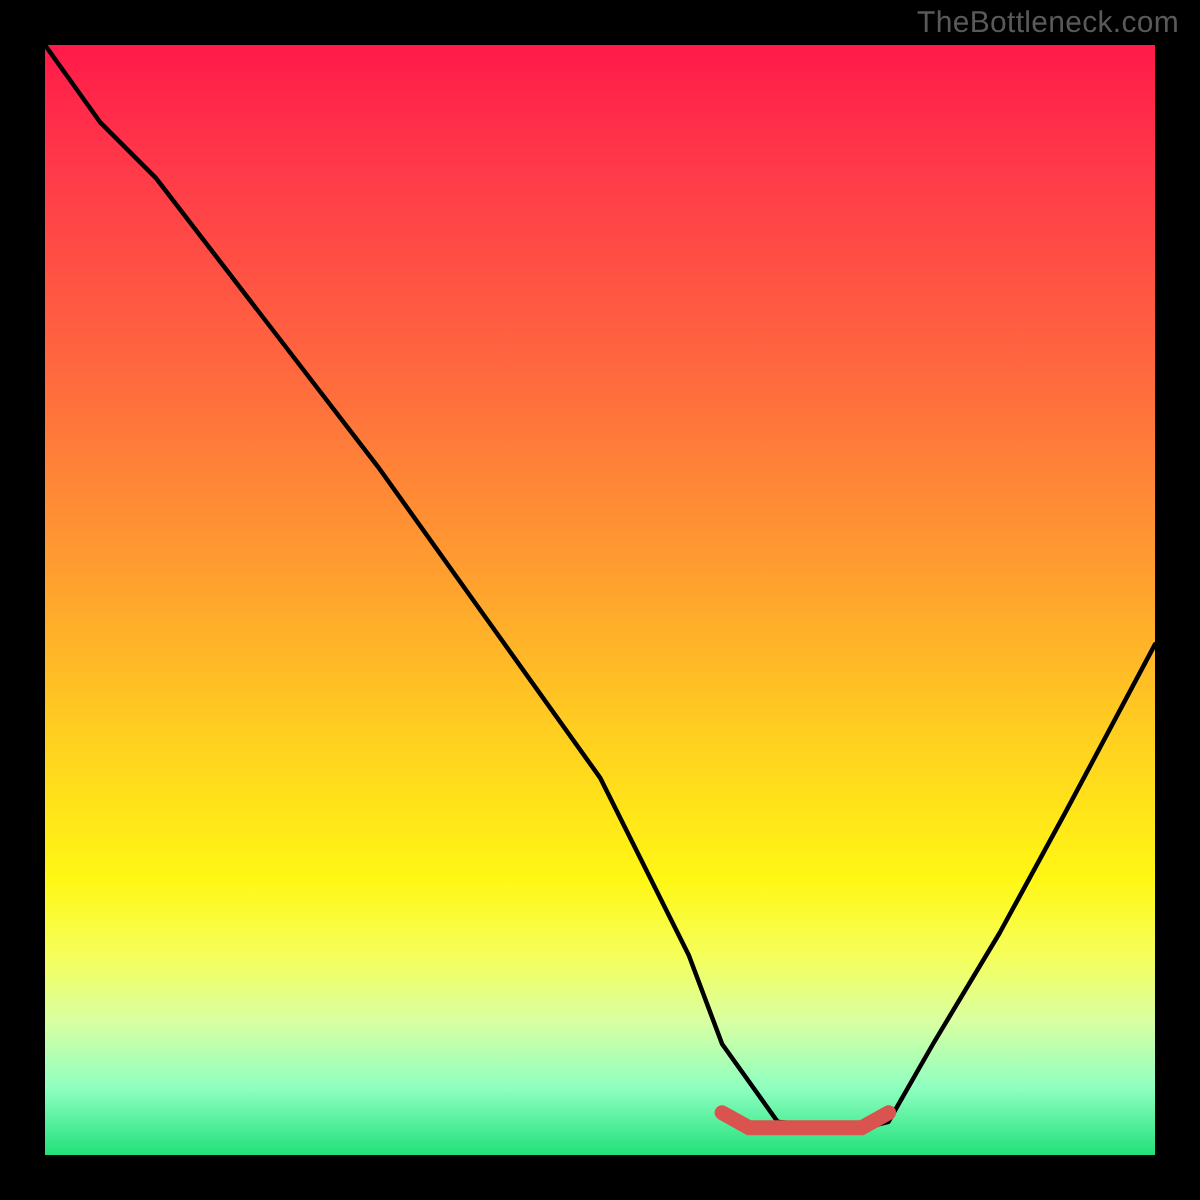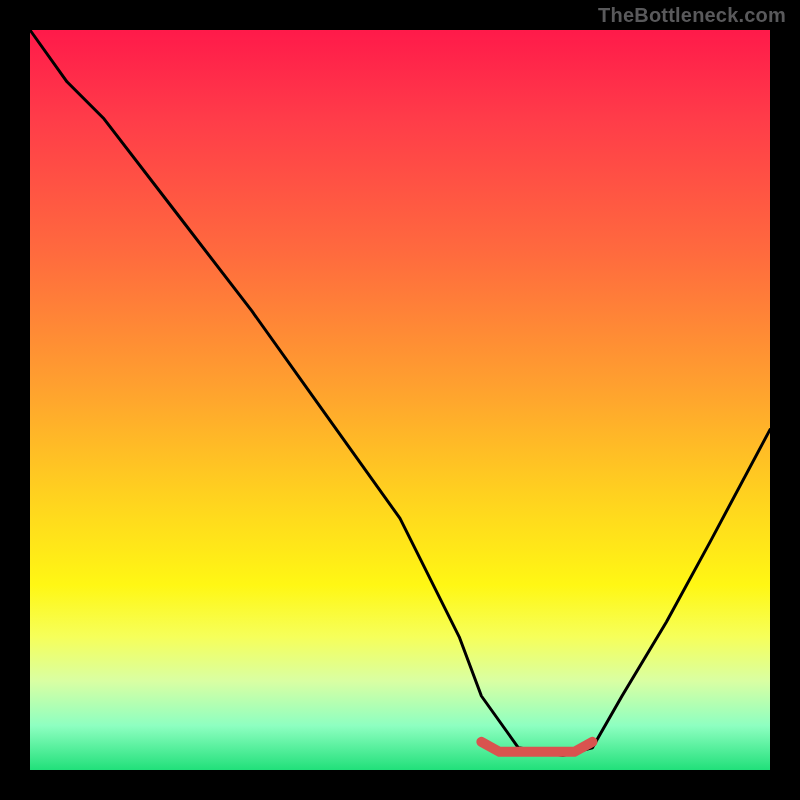--- a/index.html
+++ b/index.html
@@ -16,21 +16,21 @@
     width: 800px;
     height: 800px;
     background: #000;
   }
   .watermark {
     position: absolute;
     top: 4px;
     right: 14px;
     color: #59595b;
     font-size: 20px;
-    font-weight: 700;
+    font-weight: 400;
     letter-spacing: 0.2px;
     z-index: 20;
   }
   .plot-area {
     position: absolute;
     left: 30px;
     top: 30px;
     width: 740px;
     height: 740px;
     background: linear-gradient(to bottom,

